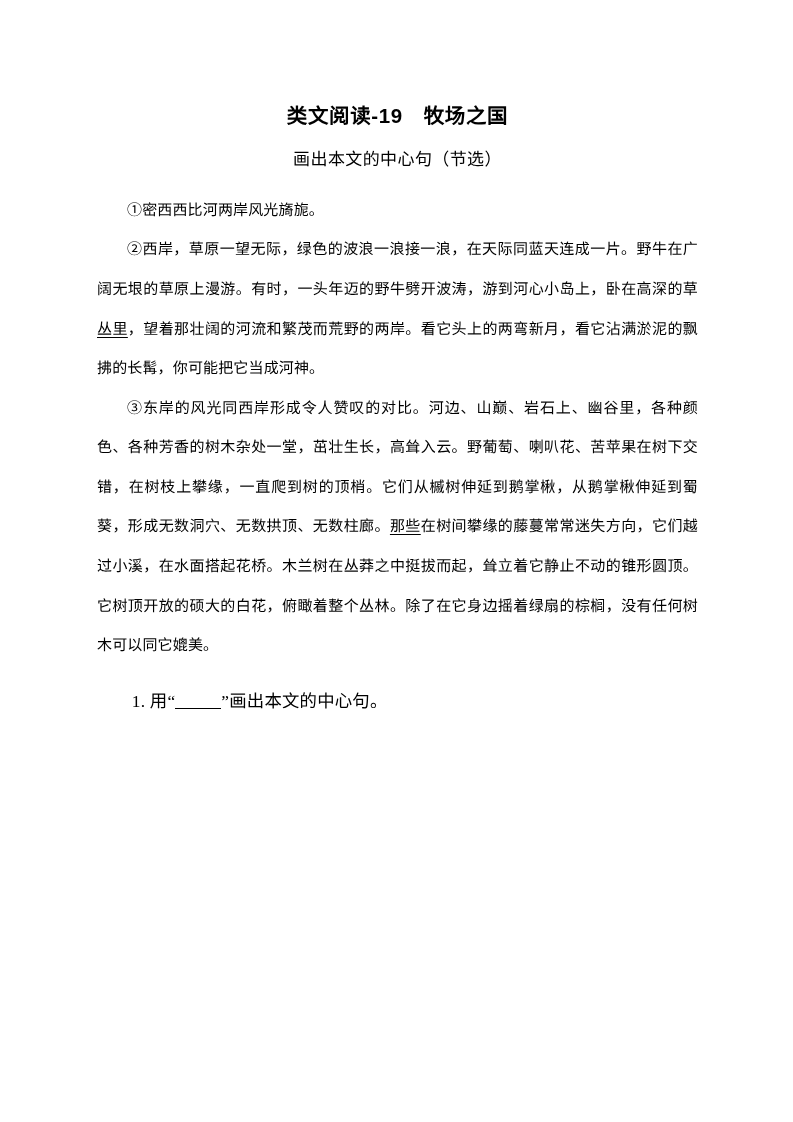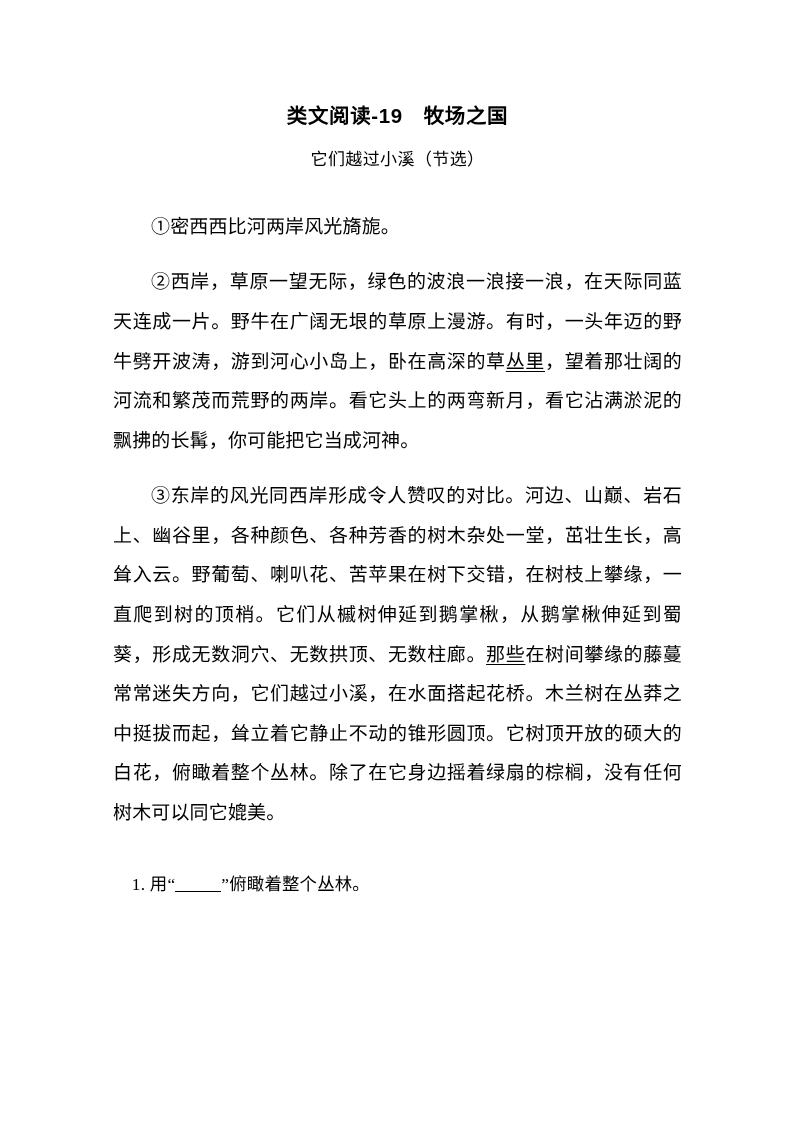--- a/index.html
+++ b/index.html
@@ -48,23 +48,23 @@
     font-size: 17px;
     letter-spacing: 0.4px;
     line-height: 1.3;
   }
 
   
   .body-block {
     padding-top: 20px;
   }
   p.para {
-    margin: 16px;
+    margin: 0;
     font-family: "Liberation Serif", "DejaVu Serif", serif;
-    font-size: 19px;
+    font-size: 15px;
     line-height: 39.6px;
     text-align: justify;
     text-justify: inter-ideograph;
     text-indent: 2em;
     letter-spacing: 0.15px;
     font-style: italic;
     transform: skewX(0deg);
   }
   
   p.para, .q-line {
@@ -99,28 +99,28 @@
   }
 </style>
 </head>
 <body>
 
 <div class="page">
   <div class="content">
 
     <h1 class="doc-title">类文阅读-19　牧场之国</h1>
 
-    <h2 class="doc-subtitle">它们越过小溪（节选）</h2>
+    <h2 class="doc-subtitle">画出本文的中心句（节选）</h2>
 
     <div class="body-block">
       <p class="para">①密西西比河两岸风光旖旎。</p>
       <p class="para">②西岸，草原一望无际，绿色的波浪一浪接一浪，在天际同蓝天连成一片。野牛在广阔无垠的草原上漫游。有时，一头年迈的野牛劈开波涛，游到河心小岛上，卧在高深的草<span class="u">丛里</span>，望着那壮阔的河流和繁茂而荒野的两岸。看它头上的两弯新月，看它沾满淤泥的飘拂的长髯，你可能把它当成河神。</p>
       <p class="para">③东岸的风光同西岸形成令人赞叹的对比。河边、山巅、岩石上、幽谷里，各种颜色、各种芳香的树木杂处一堂，茁壮生长，高耸入云。野葡萄、喇叭花、苦苹果在树下交错，在树枝上攀缘，一直爬到树的顶梢。它们从槭树伸延到鹅掌楸，从鹅掌楸伸延到蜀葵，形成无数洞穴、无数拱顶、无数柱廊。<span class="u">那些</span>在树间攀缘的藤蔓常常迷失方向，它们越过小溪，在水面搭起花桥。木兰树在丛莽之中挺拔而起，耸立着它静止不动的锥形圆顶。它树顶开放的硕大的白花，俯瞰着整个丛林。除了在它身边摇着绿扇的棕榈，没有任何树木可以同它媲美。</p>
     </div>
 
     <div class="q-block">
       <p class="q-line">
-        <span>1. 用“</span><span class="blank"></span><span>”俯瞰着整个丛林。</span>
+        <span>1. 用“</span><span class="blank"></span><span>”画出本文的中心句。</span>
       </p>
     </div>
 
   </div>
 </div>
 
 </body></html>

